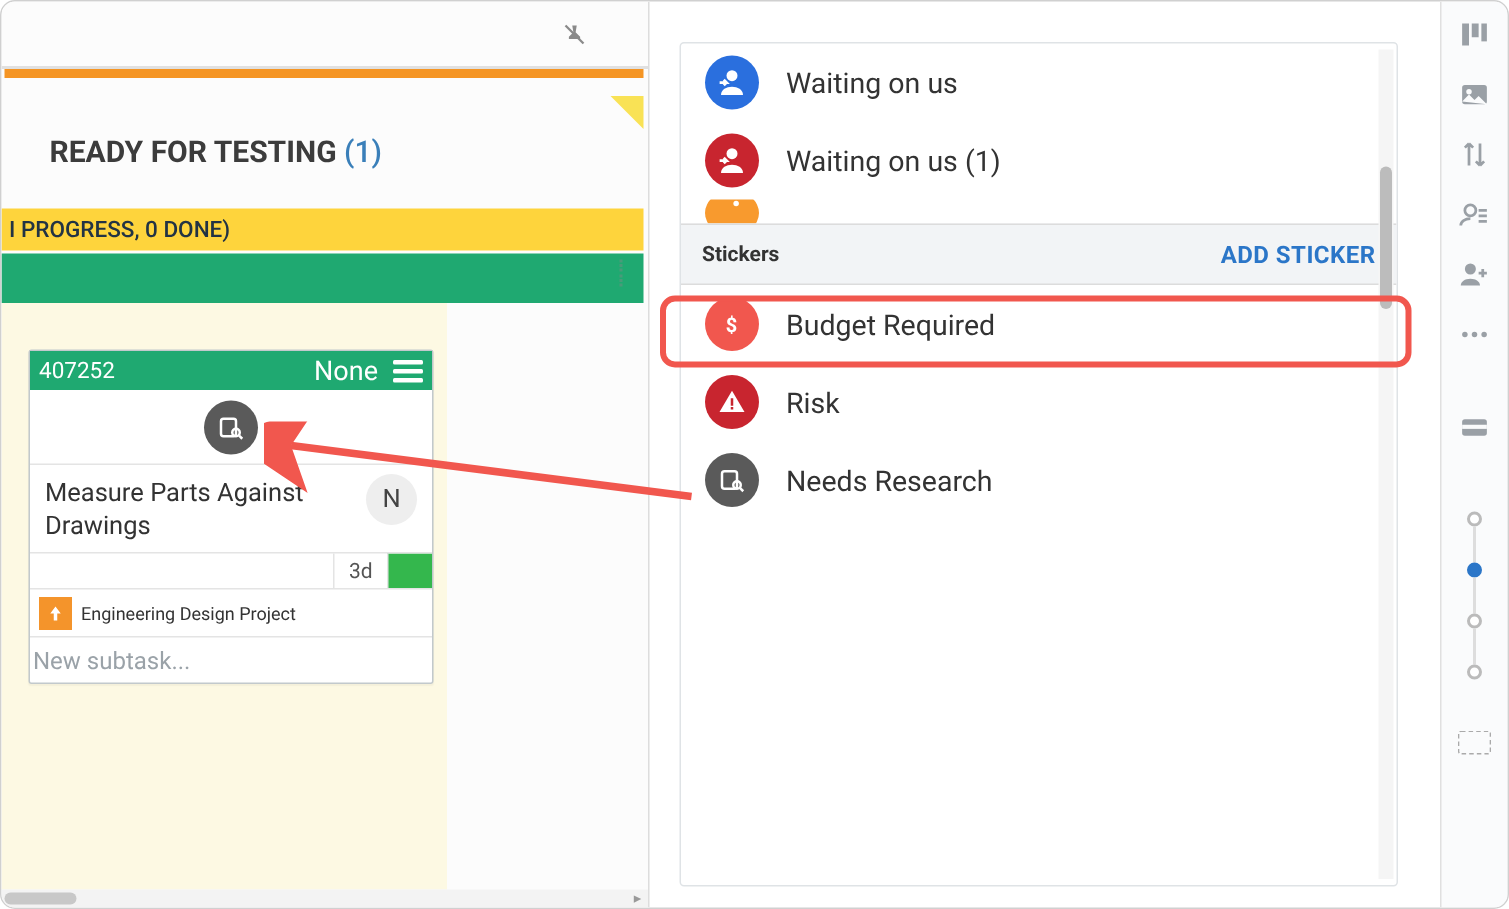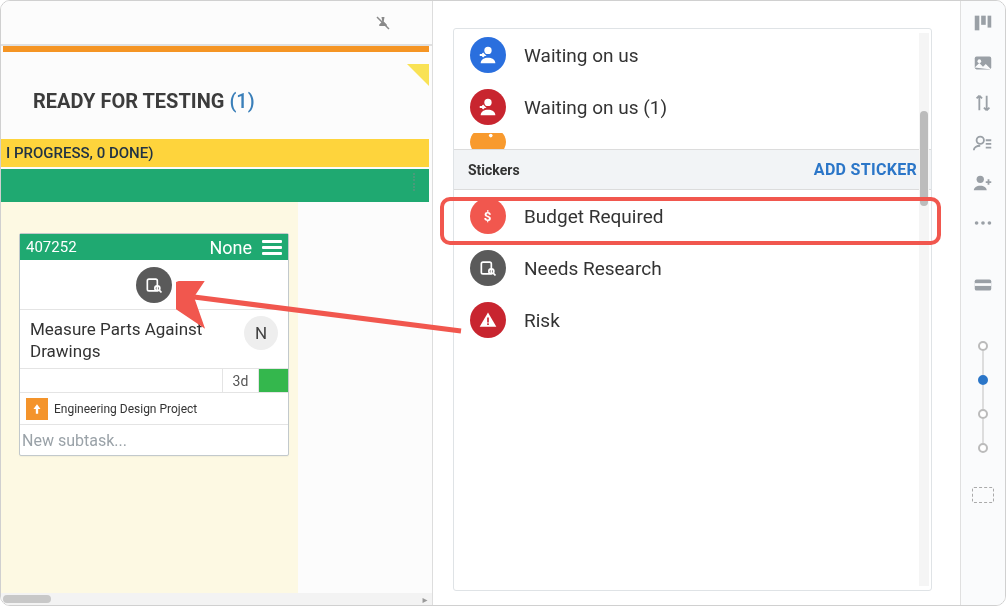--- a/index.html
+++ b/index.html
@@ -398,40 +398,40 @@
 
       <div class="option-row row-dollar">
         <span class="icon">
           <svg viewBox="0 0 24 24" width="20" height="20" fill="#fff">
               <text x="7" y="18" font-size="16" font-weight="bold" fill="#fff">$</text>
             </svg>
         </span>
         <span class="label">Budget Required</span>
       </div>
 
+      <div class="option-row row-risk">
+        <span class="icon">
+          <svg viewBox="0 0 24 24" width="20" height="20" fill="#fff">
+              <path d="M12 3 L22 20 H2 Z"></path>
+              <rect x="11" y="9" width="2" height="6" fill="#c8252f"></rect>
+              <rect x="11" y="16" width="2" height="2" fill="#c8252f"></rect>
+            </svg>
+        </span>
+        <span class="label">Risk</span>
+      </div>
+
       <div class="option-row row-gray">
         <span class="icon">
           <svg viewBox="0 0 24 24" width="20" height="20" fill="none" stroke="#fff" stroke-width="2">
               <rect x="4" y="5" width="12" height="14" rx="2"></rect>
               <circle cx="16" cy="16" r="3"></circle>
               <path d="M18.5 18.5 L21 21"></path>
             </svg>
         </span>
         <span class="label">Needs Research</span>
-      </div>
-
-      <div class="option-row row-risk">
-        <span class="icon">
-          <svg viewBox="0 0 24 24" width="20" height="20" fill="#fff">
-              <path d="M12 3 L22 20 H2 Z"></path>
-              <rect x="11" y="9" width="2" height="6" fill="#c8252f"></rect>
-              <rect x="11" y="16" width="2" height="2" fill="#c8252f"></rect>
-            </svg>
-        </span>
-        <span class="label">Risk</span>
       </div>
 
       <div class="scrollbar">
         <div class="sthumb"></div>
       </div>
     </div>
     <div class="highlight-box"></div>
   </div>
 
   <div class="right">

